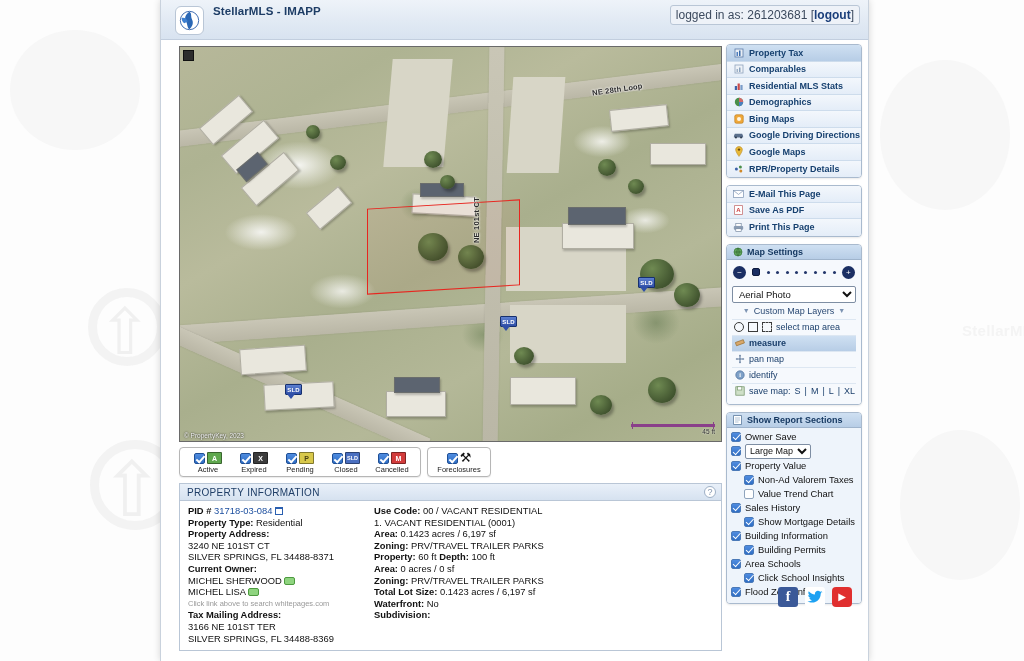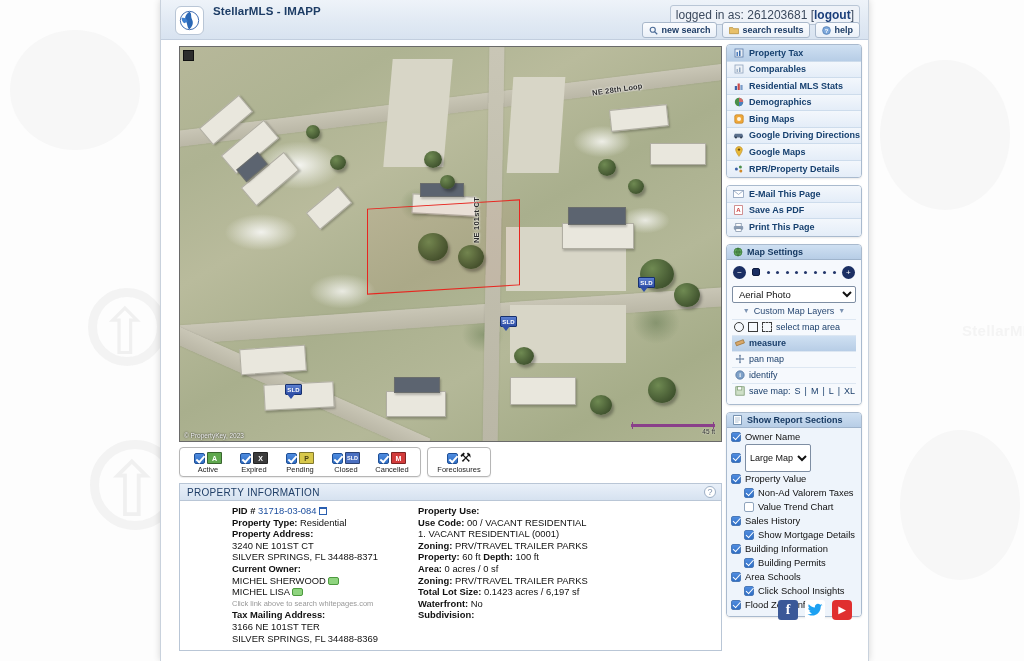--- a/index.html
+++ b/index.html
@@ -298,21 +298,20 @@
     border: 1px solid #9eb0c6; border-radius: 50%;
     color: #8496ae; font-size: 9px;
     display: flex; align-items: center; justify-content: center;
     cursor: pointer; background:#fff;
   }
   #prop-body {
     display: flex;
     padding: 4px 6px 6px 8px;
     font-size: 9.4px; color: #101010;
     line-height: 11.6px;
-    margin-left: 44px;
   }
   #prop-left { width: 186px; }
   #prop-right { flex: 1; }
   .k { font-weight: bold; }
   .plink { color: #1a4d9e; text-decoration: none; cursor: pointer; }
   .ext-icon {
     display: inline-block; width: 8px; height: 8px;
     border: 1px solid #2a5fb0; border-top-width: 2px;
     position: relative; top: 1px;
   }
@@ -428,21 +427,21 @@
   .cb::after {
     content: "";
     position: absolute; left: 2.5px; top: -0.5px;
     width: 3px; height: 6.5px;
     border: solid #fff; border-width: 0 1.8px 1.8px 0;
     transform: rotate(42deg);
   }
   .cb.off { background: #fff; border-color: #8fa4bd; }
   .cb.off::after { display: none; }
   #mapsize-select {
-    height: 28px; font-size: 9px;
+    height: 15px; font-size: 9px;
     font-family: "Liberation Sans", sans-serif;
     border: 1px solid #7e8ea3; border-radius: 2px;
     background: #fff; color: #111;
   }
 
   
   #social {
     position: absolute; right: 10px; bottom: 4px;
     display: flex; gap: 7px; align-items: center;
   }
@@ -478,42 +477,20 @@
       <div id="header-text">
         <div id="app-title">StellarMLS - IMAPP</div>
       </div>
 
       <div id="login-box">
         <span>logged in as:</span>
         <span>261203681</span>
         <span>[</span><b>logout</b><span>]</span>
       </div>
 
-      <div id="toolbar">
-        <div class="tb-btn">
-          <svg width="9" height="9" viewBox="0 0 12 12">
-              <circle cx="5" cy="5" r="3.4" fill="none" stroke="#4a6a96" stroke-width="1.5"></circle>
-              <line x1="7.4" y1="7.4" x2="11" y2="11" stroke="#4a6a96" stroke-width="1.6"></line>
-            </svg>
-          <span>new search</span>
-        </div>
-        <div class="tb-btn">
-          <svg width="10" height="9" viewBox="0 0 12 10">
-              <path d="M0.5 1.5h4l1 1.3h6v6H0.5z" fill="#e8c06a" stroke="#b08a33" stroke-width=".8"></path>
-            </svg>
-          <span>search results</span>
-        </div>
-        <div class="tb-btn">
-          <svg width="9" height="9" viewBox="0 0 12 12">
-              <circle cx="6" cy="6" r="5.2" fill="#7fa9dc" stroke="#3f6ea8" stroke-width=".8"></circle>
-              <text x="6" y="9" font-size="7.5" fill="#fff" text-anchor="middle" font-family="Liberation Sans">?</text>
-            </svg>
-          <span>help</span>
-        </div>
-      </div>
     </div>
 
     <div id="body">
 
       <div id="map-col">
 
         <div id="map-frame">
           <div id="aerial"></div>
 
           <div class="road" style="left:-20px;top:48px;width:620px;height:16px;transform:rotate(-7deg);"></div>
@@ -655,26 +632,29 @@
                 <span>MICHEL LISA</span>
                 <span class="wp-icon"></span>
               </div>
               <div class="hint">Click link above to search whitepages.com</div>
               <div class="k">Tax Mailing Address:</div>
               <div>3166 NE 101ST TER</div>
               <div>SILVER SPRINGS, FL 34488-8369</div>
             </div>
 
             <div id="prop-right">
-              <div class="k">Property Use:</div>
               <div>
                 <span class="k">Use Code:</span>
                 <span>00 / VACANT RESIDENTIAL</span>
               </div>
               <div>1. VACANT RESIDENTIAL (0001)</div>
+              <div>
+                <span class="k">Area:</span>
+                <span>0.1423 acres / 6,197 sf</span>
+              </div>
               <div>
                 <span class="k">Zoning:</span>
                 <span>PRV/TRAVEL TRAILER PARKS</span>
               </div>
               <div>
                 <span class="k">Property:</span>
                 <span>60 ft</span>
                 <span class="k">Depth:</span>
                 <span>100 ft</span>
               </div>
@@ -906,21 +886,21 @@
                   <line x1="2" y1="3" x2="7" y2="3" stroke="#8fa9c4" stroke-width=".7"></line>
                   <line x1="2" y1="5" x2="7" y2="5" stroke="#8fa9c4" stroke-width=".7"></line>
                   <line x1="2" y1="7" x2="5.5" y2="7" stroke="#8fa9c4" stroke-width=".7"></line>
                 </svg>
             </span>
             <span>Show Report Sections</span>
           </div>
           <div class="srs-body">
             <div class="srs-row">
               <span class="cb"></span>
-              <span>Owner Name</span>
+              <span>Owner Save</span>
             </div>
             <div class="srs-row">
               <span class="cb"></span>
               <select id="mapsize-select"><option>Large Map</option><option>Small Map</option><option>No Map</option></select>
             </div>
             <div class="srs-row">
               <span class="cb"></span>
               <span>Property Value</span>
             </div>
             <div class="srs-row ind">

